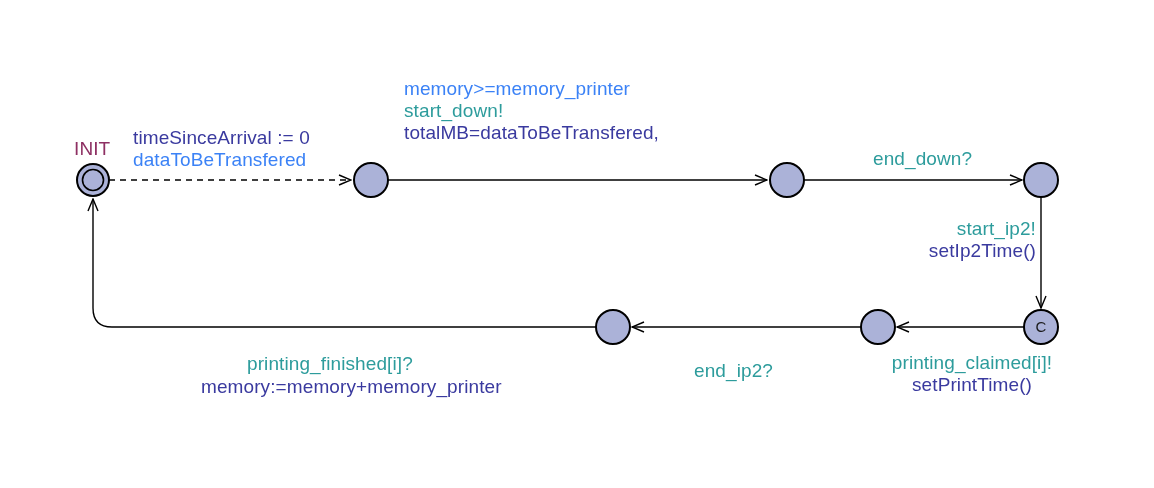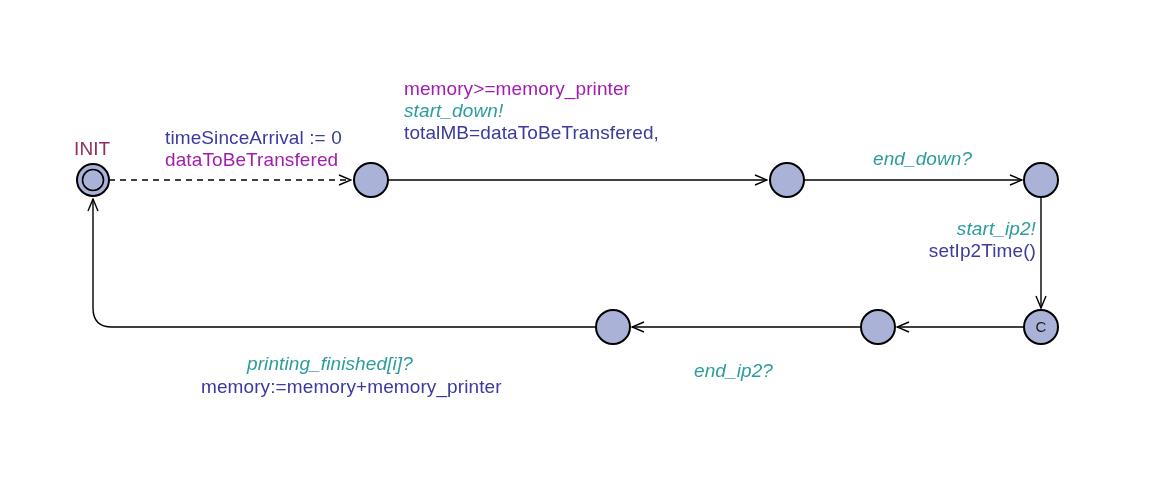--- a/index.html
+++ b/index.html
@@ -11,22 +11,22 @@
     overflow:hidden;
   }
   svg{position:absolute;left:0;top:0;}
   .lbl{
     position:absolute;
     font-size:19px;
     line-height:22px;
     white-space:nowrap;
     letter-spacing:0.1px;
   }
-  .guard{color:#a21caf;}
-  .sync{color:#2d9c9c;font-style:italic;}
+  .guard{color:#3b82f6;}
+  .sync{color:#2d9c9c;}
   .update{color:#3a3a9f;}
   .locname{color:#8e3063;text-align:center;}
   .right{text-align:right;}
   .center{text-align:center;}
   .clabel{
     position:absolute;
     font-size:15px;
     color:#1a1a1a;
     width:24px;
     text-align:center;
@@ -61,37 +61,41 @@
     <circle cx="1041" cy="180" r="17" fill="#abb2d8" stroke="#000" stroke-width="2"></circle>
     <circle cx="1041" cy="327" r="17" fill="#abb2d8" stroke="#000" stroke-width="2"></circle>
     <circle cx="878" cy="327" r="17" fill="#abb2d8" stroke="#000" stroke-width="2"></circle>
     <circle cx="613" cy="327" r="17" fill="#abb2d8" stroke="#000" stroke-width="2"></circle>
   </svg>
 
   <div class="clabel" style="left:1029px;top:318px;">C</div>
 
   <div class="lbl locname" style="left:74px;top:138px;">INIT</div>
 
-  <div class="lbl" style="left:133px;top:127px;margin-left:32px;">
+  <div class="lbl" style="left:133px;top:127px;">
     <div class="update">timeSinceArrival := 0</div>
     <div class="guard">dataToBeTransfered</div>
   </div>
 
   <div class="lbl" style="left:404px;top:78px;">
     <div class="guard">memory&gt;=memory_printer</div>
     <div class="sync">start_down!</div>
     <div class="update">totalMB=dataToBeTransfered,</div>
   </div>
 
   <div class="lbl sync" style="left:833px;top:148px;margin-left:40px;">end_down?</div>
 
   <div class="lbl right" style="right:118px;top:218px;">
     <div class="sync">start_ip2!</div>
     <div class="update">setIp2Time()</div>
   </div>
 
+  <div class="lbl center" style="left:872px;top:352px;width:200px;">
+    <div class="sync">printing_claimed[i]!</div>
+    <div class="update">setPrintTime()</div>
+  </div>
 
   <div class="lbl sync" style="left:694px;top:354px;margin-top:6px;">end_ip2?</div>
 
   <div class="lbl sync" style="left:247px;top:353px;">printing_finished[i]?</div>
   <div class="lbl update" style="left:177px;top:376px;margin-left:24px;">memory:=memory+memory_printer</div>
 
 </div>
 
 </body></html>

